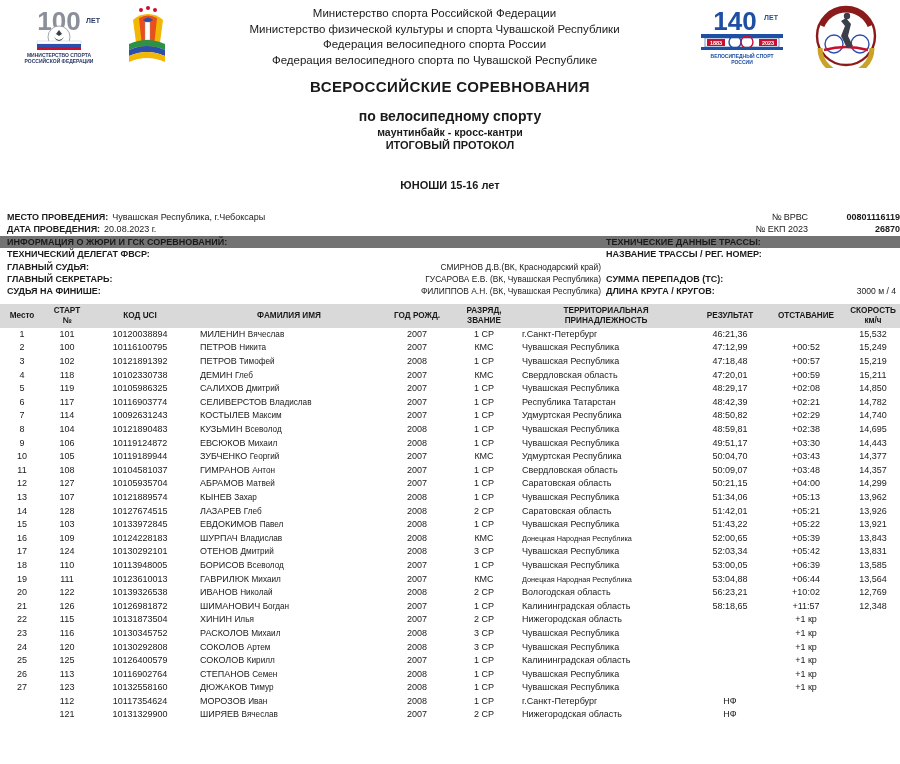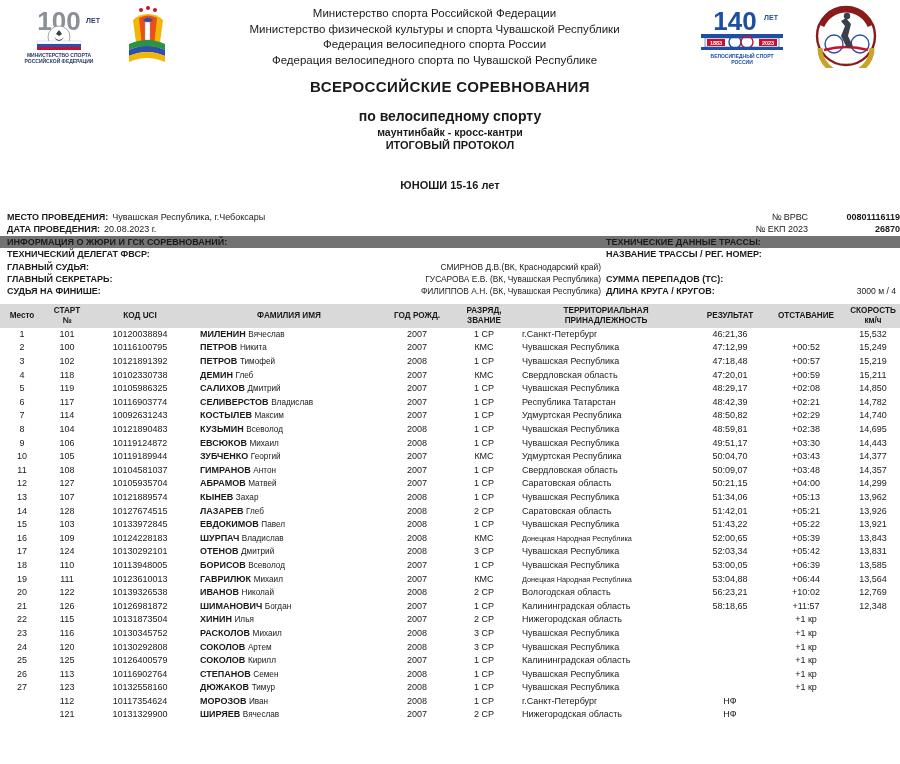--- a/index.html
+++ b/index.html
@@ -166,21 +166,21 @@
   .c-start   { width: 42px;  text-align: center; }
   .c-uci     { width: 96px;  text-align: center; }
   .c-name    { width: 178px; text-align: left; padding-left: 10px !important; }
   .c-year    { width: 70px;  text-align: center; }
   .c-rank    { width: 56px;  text-align: center; }
   .c-terr    { width: 168px; text-align: left; padding-left: 8px !important; }
   .c-result  { width: 72px;  text-align: center; }
   .c-gap     { width: 72px;  text-align: center; }
   .c-speed   { width: 54px;  text-align: center; }
 
-  .name-last { font-weight: bold; text-align: right; }
+  .name-last { font-weight: normal; text-align: right; }
   .name-first { font-size: 8.2px; }
   .terr-small { font-size: 7.3px; }
   td.c-terr .terr-normal { font-size: 9px; }
   .hdr-2line { line-height: 9.6px; }
 </style>
 </head>
 <body>
 
 <div class="header-band">
 

